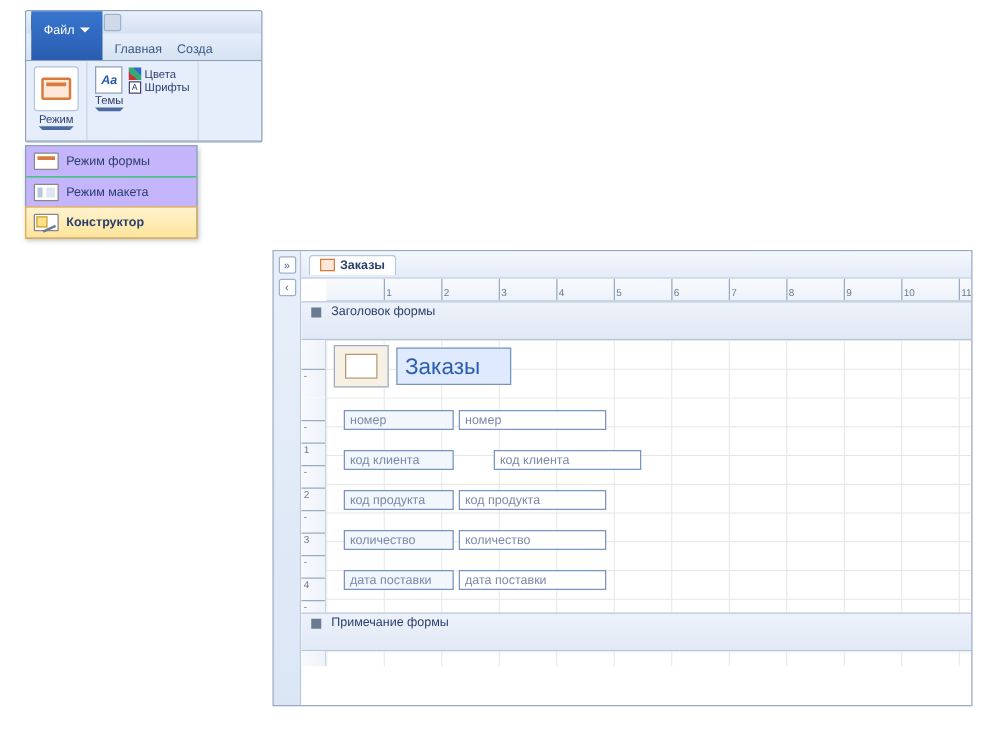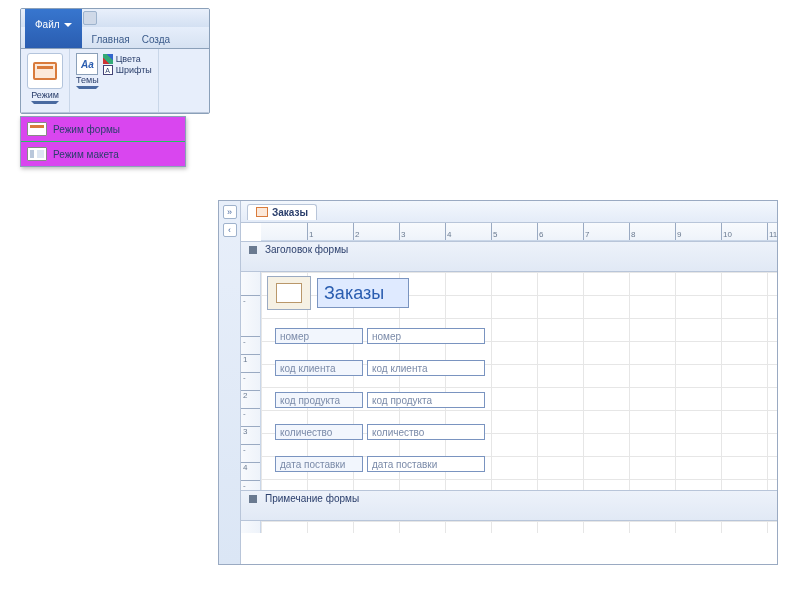--- a/index.html
+++ b/index.html
@@ -20,21 +20,21 @@
   .big-btn{width:36px;height:36px;background:#fff;border:1px solid #b3c4dc;border-radius:3px;display:flex;align-items:center;justify-content:center;margin-bottom:1px}
   .mode-icon{width:24px;height:18px;border:2px solid #d97b3c;border-radius:2px;position:relative;background:#fce9da}
   .mode-icon:before{content:"";position:absolute;left:2px;right:2px;top:2px;height:3px;background:#d97b3c}
   .grp-label{font-size:9px;margin-top:0}
   .grp-label:after{content:"";border-left:3px solid transparent;border-right:3px solid transparent;border-top:3px solid #4a6aa0;display:block;margin:1px auto 0}
   .themes-icon{width:22px;height:22px;background:#fff;border:1px solid #8ba0b9;display:flex;align-items:center;justify-content:center;font-size:10px;font-weight:bold;font-style:italic;color:#2a5db0}
   .mini-row{display:flex;align-items:center;gap:3px;font-size:9px;color:#2a3e6b;margin:1px 0}
   .clr-ic{width:10px;height:10px;background:linear-gradient(45deg,#c33 33%,#3a7 33% 66%,#36c 66%)}
   .font-ic{width:10px;height:10px;border:1px solid #447;display:flex;align-items:center;justify-content:center;font-size:7px;background:#fff}
   
-  .dd{position:absolute;left:20px;top:116px;width:166px;background:#d946ef;border:1px solid #8ba0b9;box-shadow:1px 2px 4px rgba(0,0,0,.25);font-size:10px;color:#2a3e6b}
+  .dd{position:absolute;left:20px;top:116px;width:138px;background:#c4b5fd;border:1px solid #8ba0b9;box-shadow:1px 2px 4px rgba(0,0,0,.25);font-size:10px;color:#2a3e6b}
   .dd-item{display:flex;align-items:center;padding:5px 6px;gap:6px}
   .dd-item+.dd-item{border-top:1px solid #22c55e}
   .dd-item.sel{background:linear-gradient(#fff3cf,#ffe49a);border:1px solid #e6b24a;margin:-1px;position:relative}
   .dd-ic{width:20px;height:14px;border:1px solid #888;border-radius:1px;flex:none;background:#fff;position:relative;display:flex;align-items:center;justify-content:center}
   .ic-form:before{content:"";position:absolute;left:2px;right:2px;top:2px;height:3px;background:#d97b3c}
   .ic-layout:before{content:"";position:absolute;left:2px;right:12px;top:2px;bottom:2px;background:#b9c7db}
   .ic-layout:after{content:"";position:absolute;left:9px;right:2px;top:2px;bottom:2px;background:#dde6f2}
   .ic-constr:before{content:"";position:absolute;left:1px;top:1px;width:7px;height:7px;background:#ffe08a;border:1px solid #c9a23a}
   .ic-constr:after{content:"";position:absolute;right:1px;bottom:0;width:11px;height:2px;background:#6a7a90;transform:rotate(-25deg)}
   
@@ -119,20 +119,24 @@
   </div>
 
   <div class="dd">
     <div class="dd-item">
       <span class="dd-ic ic-form"></span>
       <span>Режим формы</span>
     </div>
     <div class="dd-item">
       <span class="dd-ic ic-layout"></span>
       <span>Режим макета</span>
+    </div>
+    <div class="dd-item sel">
+      <span class="dd-ic ic-constr"></span>
+      <span style="font-weight:bold">Конструктор</span>
     </div>
   </div>
 
 
   <div class="designer">
     <div class="dz-top-faint">Элементы управления</div>
     <div class="dz-navcol">
       <div class="nav-btn">»</div>
       <div class="nav-btn">‹</div>
     </div>
@@ -192,21 +196,21 @@
             <div class="vt" style="top: 126px;">-</div>
             <div class="vt" style="top: 144px;">4</div>
             <div class="vt" style="top: 162px;">-</div>
           </div>
         <div class="grid"></div>
         <div id="fields">
             <div class="field-row" style="top: 10px;">
               <div class="fr-label">номер</div>
               <div class="fr-ctl">номер</div>
             </div>
-            <div class="field-row" style="top: 42px;">
+            <div class="field-row" style="top: 42px; gap: 28px;">
               <div class="fr-label">код клиента</div>
               <div class="fr-ctl">код клиента</div>
             </div>
             <div class="field-row" style="top: 74px;">
               <div class="fr-label">код продукта</div>
               <div class="fr-ctl">код продукта</div>
             </div>
             <div class="field-row" style="top: 106px;">
               <div class="fr-label">количество</div>
               <div class="fr-ctl">количество</div>

